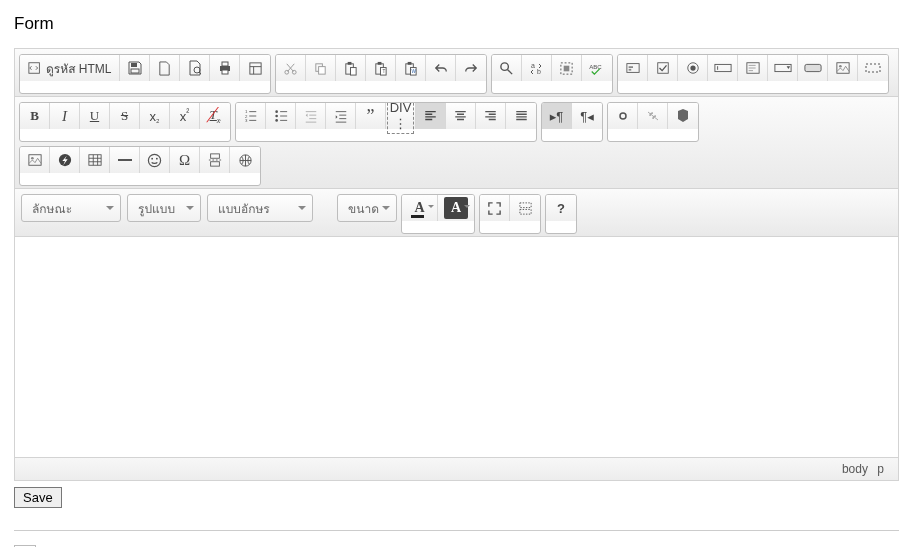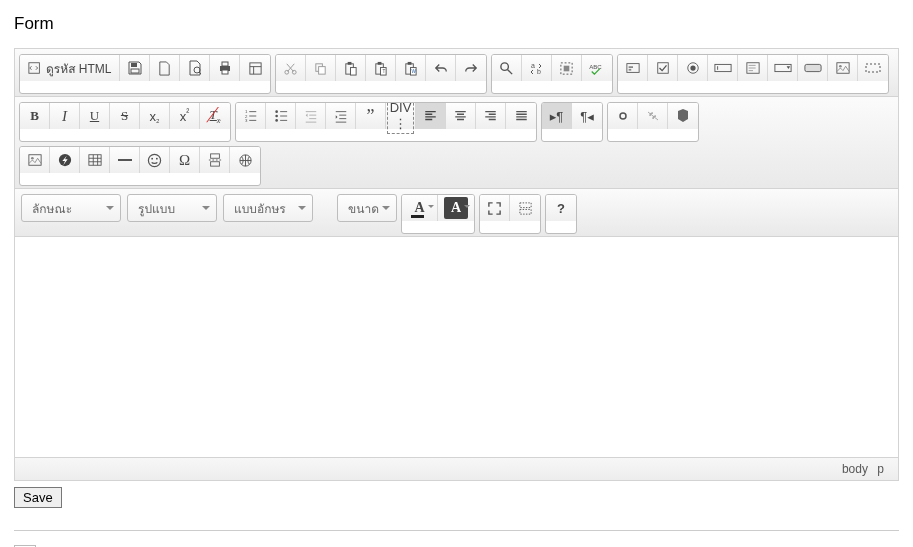--- a/index.html
+++ b/index.html
@@ -62,22 +62,22 @@
 }
 .combo::after {
   content: "";
   position: absolute;
   right: 6px;
   top: 11px;
   border: 4px solid transparent;
   border-top-color: #888;
 }
 .combo.w1 { width: 100px; }
-.combo.w2 { width: 90px; }
-.combo.w3 { width: 90px; }
+.combo.w2 { width: 74px; }
+.combo.w3 { width: 106px; }
 .combo.w4 { width: 60px; margin-left: 18px; }
 .font-a {
   width: 32px;
   height: 26px;
   display: flex;
   align-items: center;
   justify-content: center;
   font-weight: bold;
   font-size: 14px;
   font-family: Georgia, serif;

